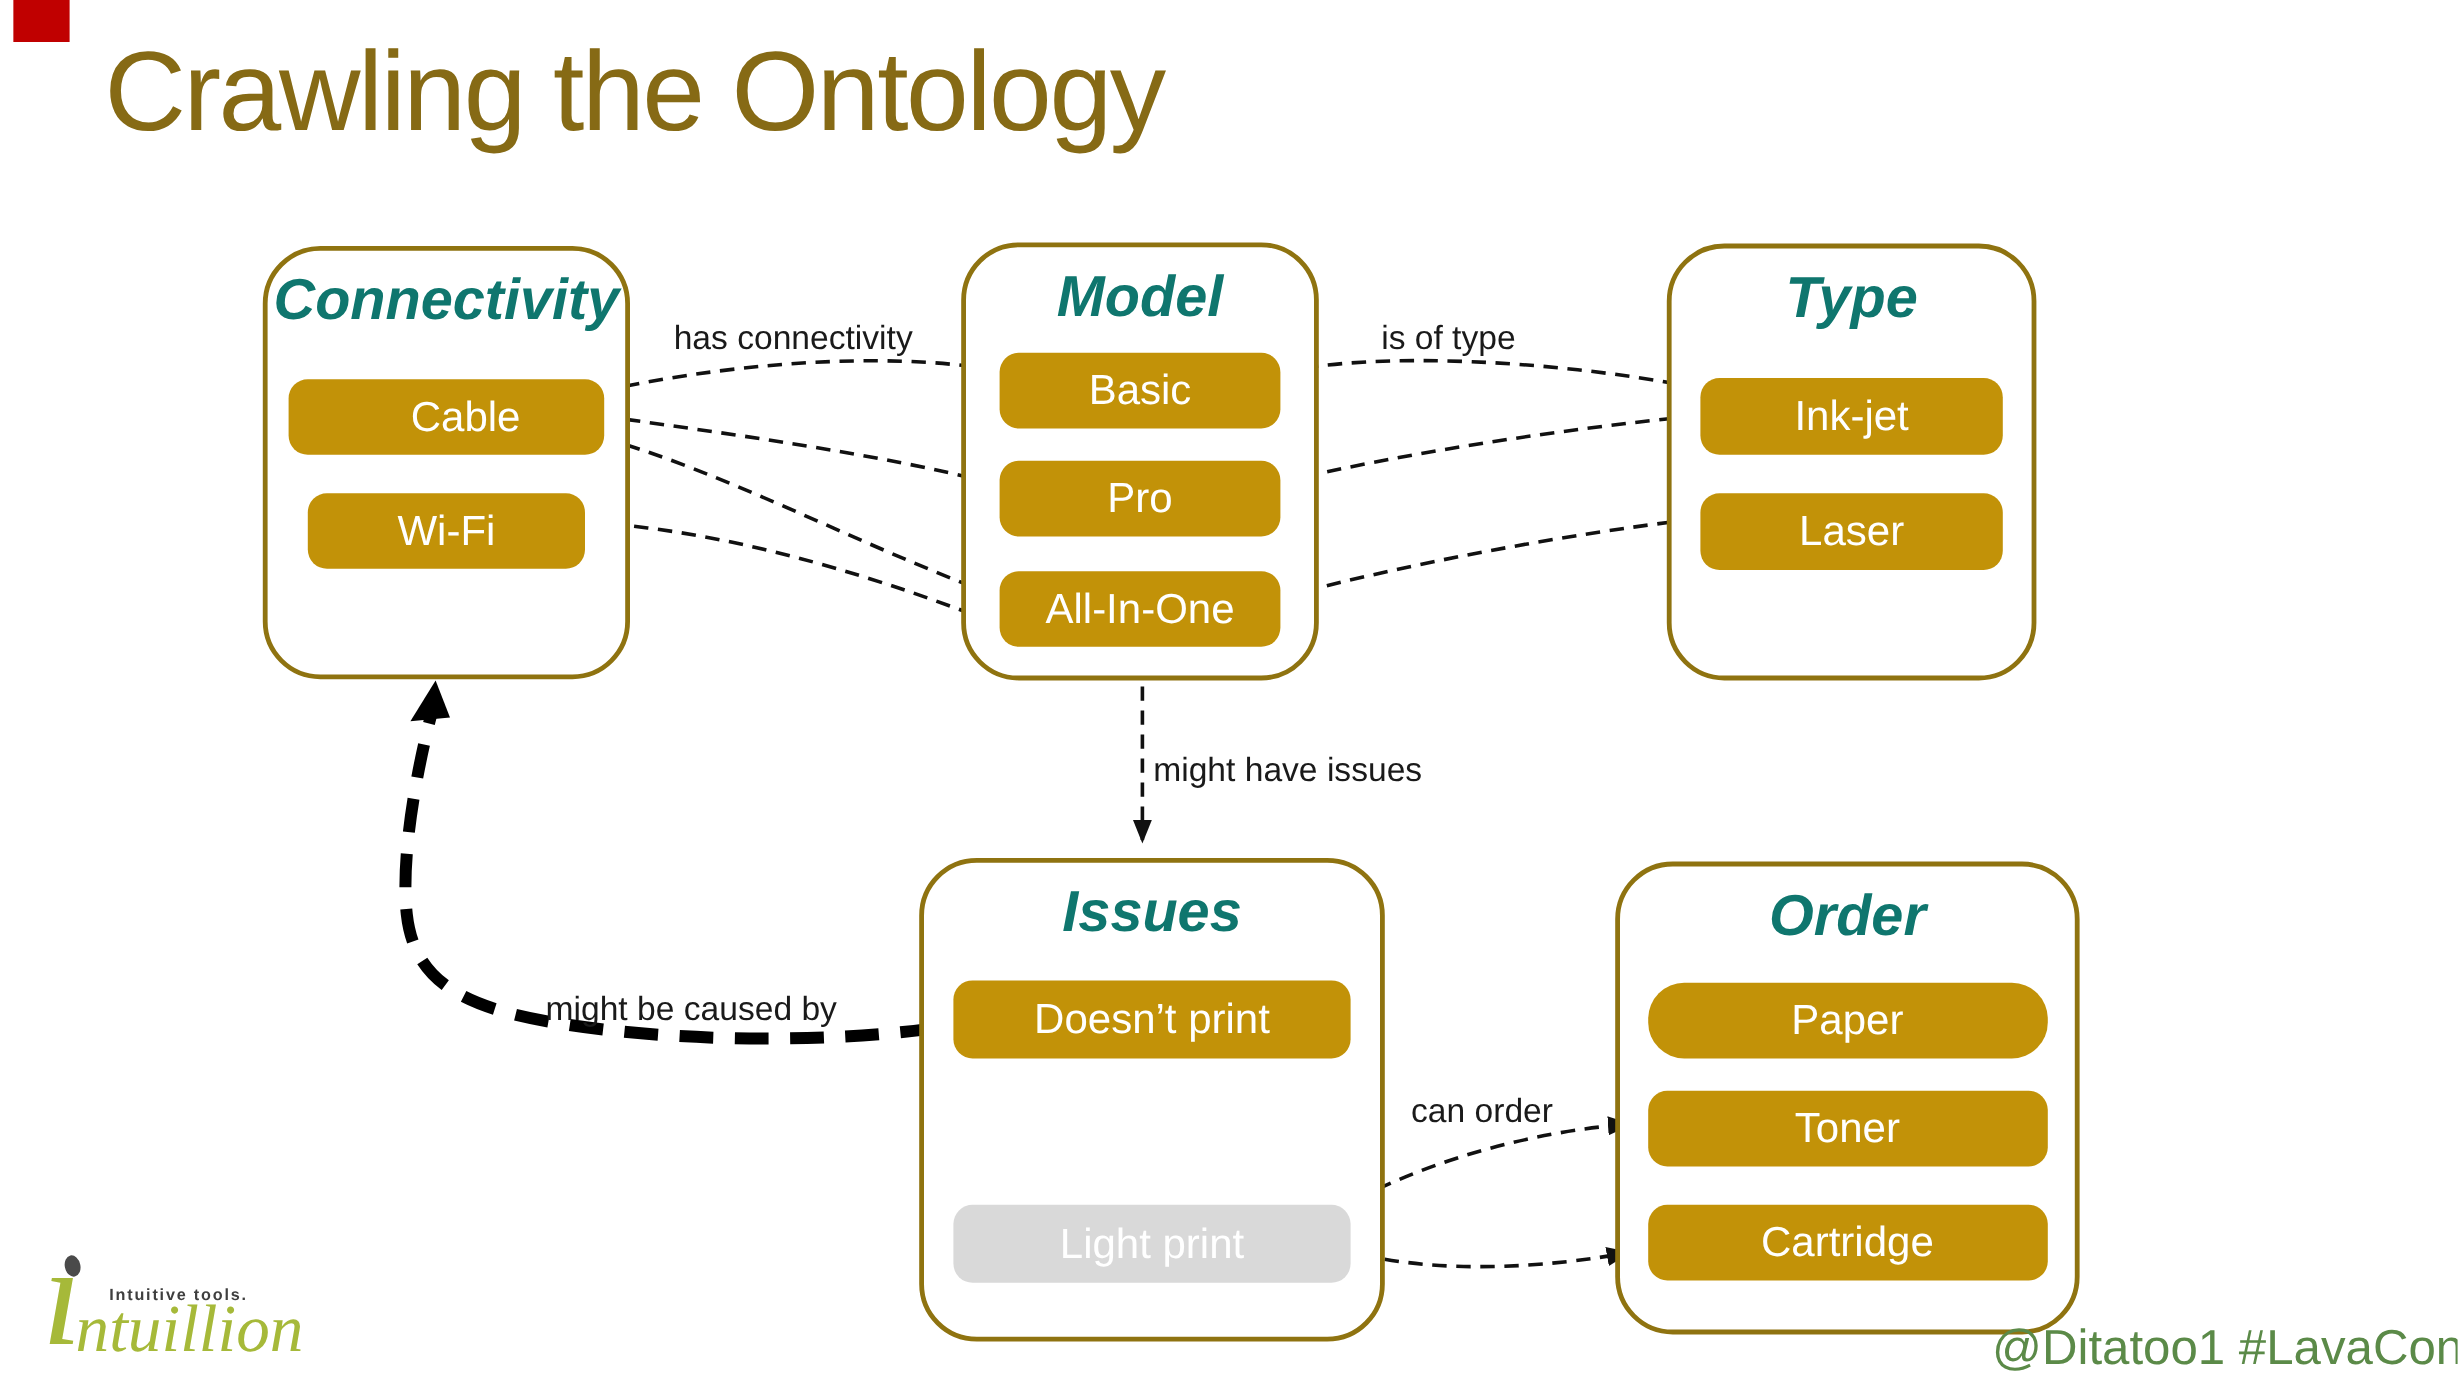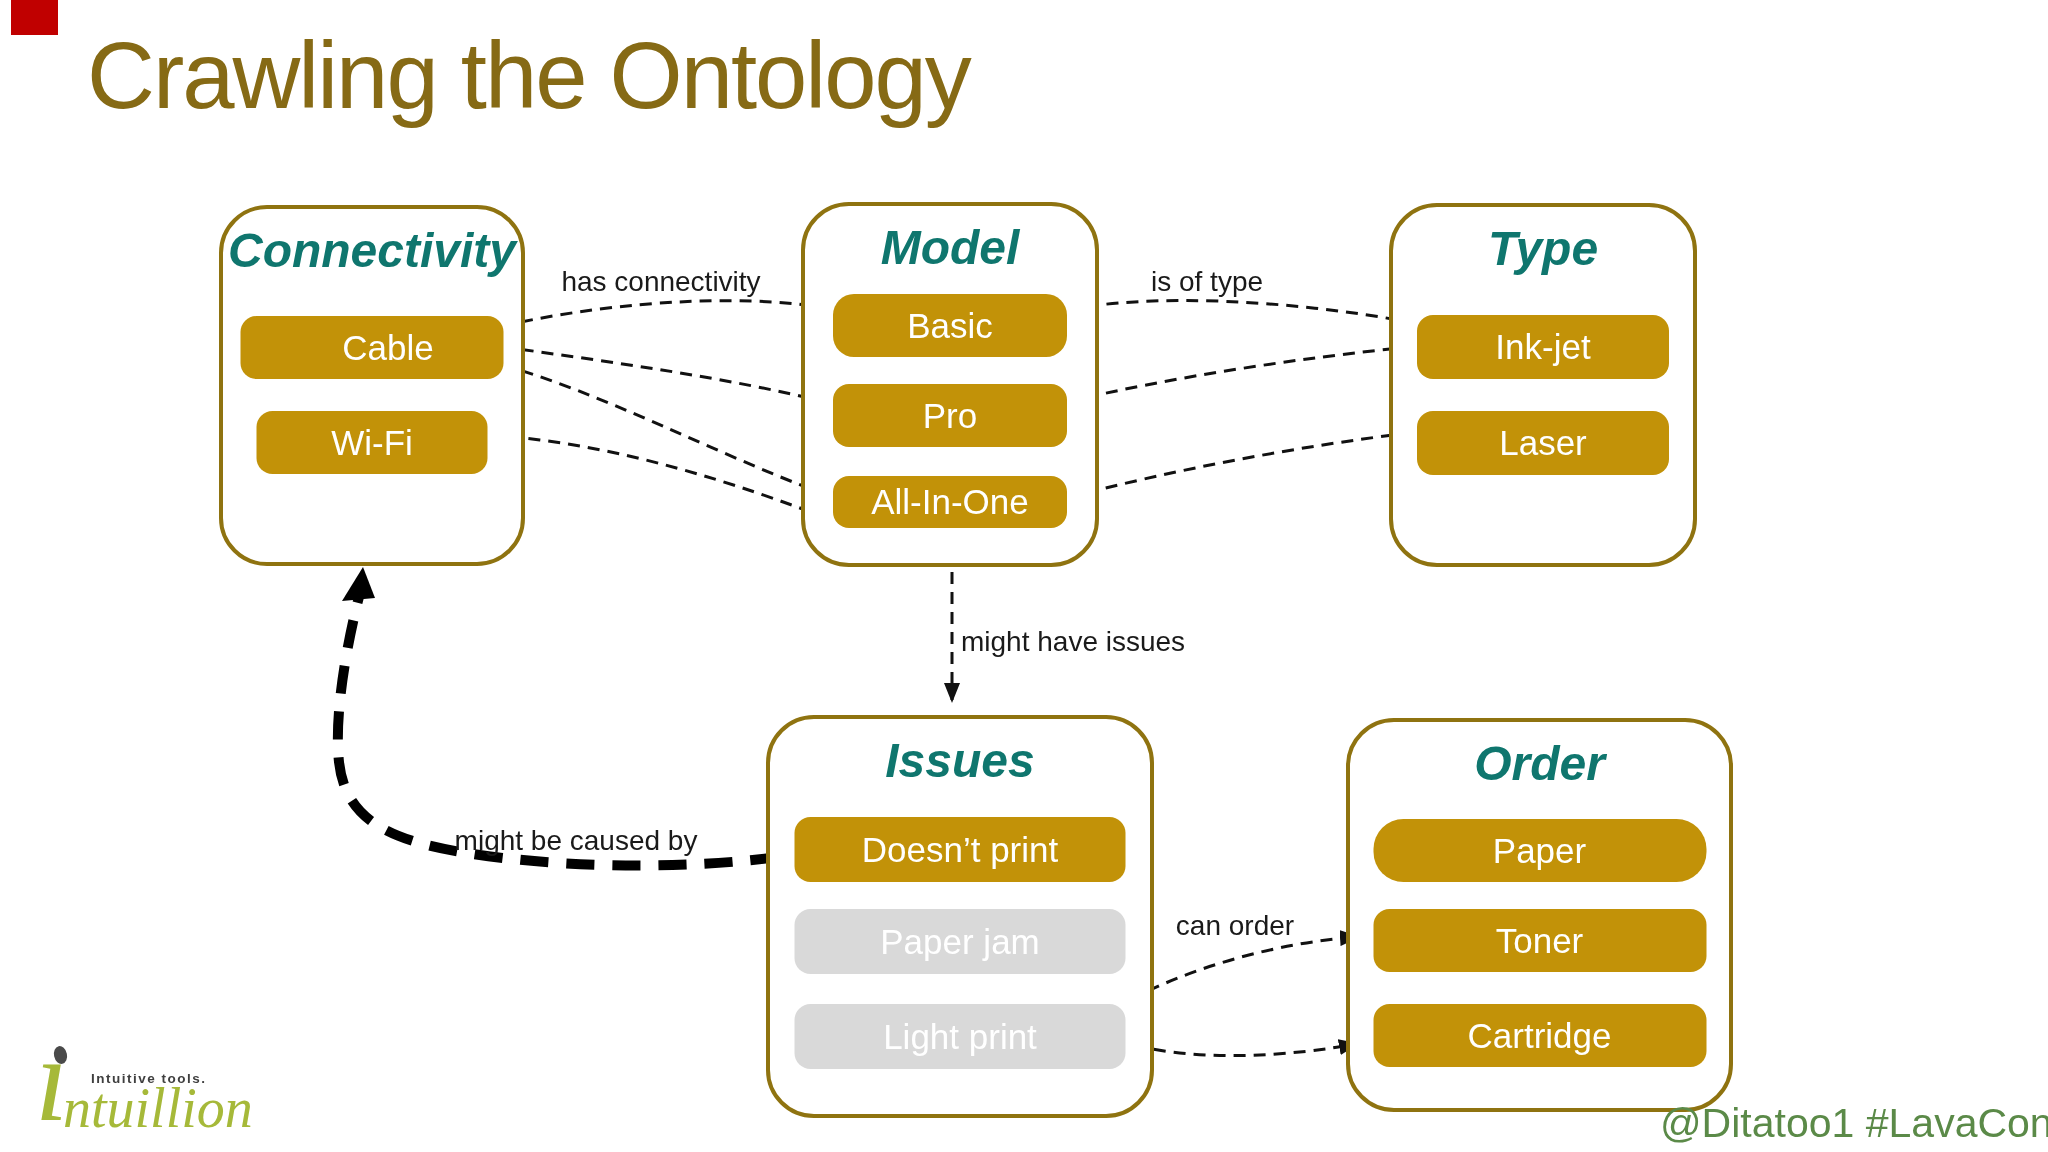--- a/index.html
+++ b/index.html
@@ -64,48 +64,45 @@
     <div class="pill" style="top:107px;width:231px;height:63px;padding-left:32px;">
       <span>Cable</span>
     </div>
     <div class="pill" style="top:202px;width:231px;height:63px;">
       <span>Wi-Fi</span>
     </div>
   </div>
 
   <div class="group" style="left:790px;top:202px;width:298px;height:365px;">
     <div class="gtitle">Model</div>
-    <div class="pill" style="top:88px;width:234px;height:63px;border-radius:21px;">
+    <div class="pill" style="top:88px;width:234px;height:63px;">
       <span>Basic</span>
     </div>
     <div class="pill" style="top:178px;width:234px;height:63px;">
       <span>Pro</span>
     </div>
-    <div class="pill" style="top:270px;width:234px;height:52px;">
+    <div class="pill" style="top:270px;width:234px;height:63px;">
       <span>All-In-One</span>
     </div>
   </div>
 
   <div class="group" style="left:1378px;top:203px;width:308px;height:364px;">
     <div class="gtitle">Type</div>
     <div class="pill" style="top:108px;width:252px;height:64px;">
       <span>Ink-jet</span>
     </div>
     <div class="pill" style="top:204px;width:252px;height:64px;">
       <span>Laser</span>
     </div>
   </div>
 
   <div class="group" style="left:755px;top:715px;width:388px;height:403px;">
     <div class="gtitle">Issues</div>
     <div class="pill" style="top:98px;width:331px;height:65px;">
       <span>Doesn’t print</span>
-    </div>
-    <div class="pill gray" style="top:190px;width:331px;height:65px;">
-      <span>Paper jam</span>
     </div>
     <div class="pill gray" style="top:285px;width:331px;height:65px;">
       <span>Light print</span>
     </div>
   </div>
 
   <div class="group" style="left:1335px;top:718px;width:387px;height:394px;">
     <div class="gtitle">Order</div>
     <div class="pill" style="top:97px;width:333px;height:63px;border-radius:30px;">
       <span>Paper</span>

